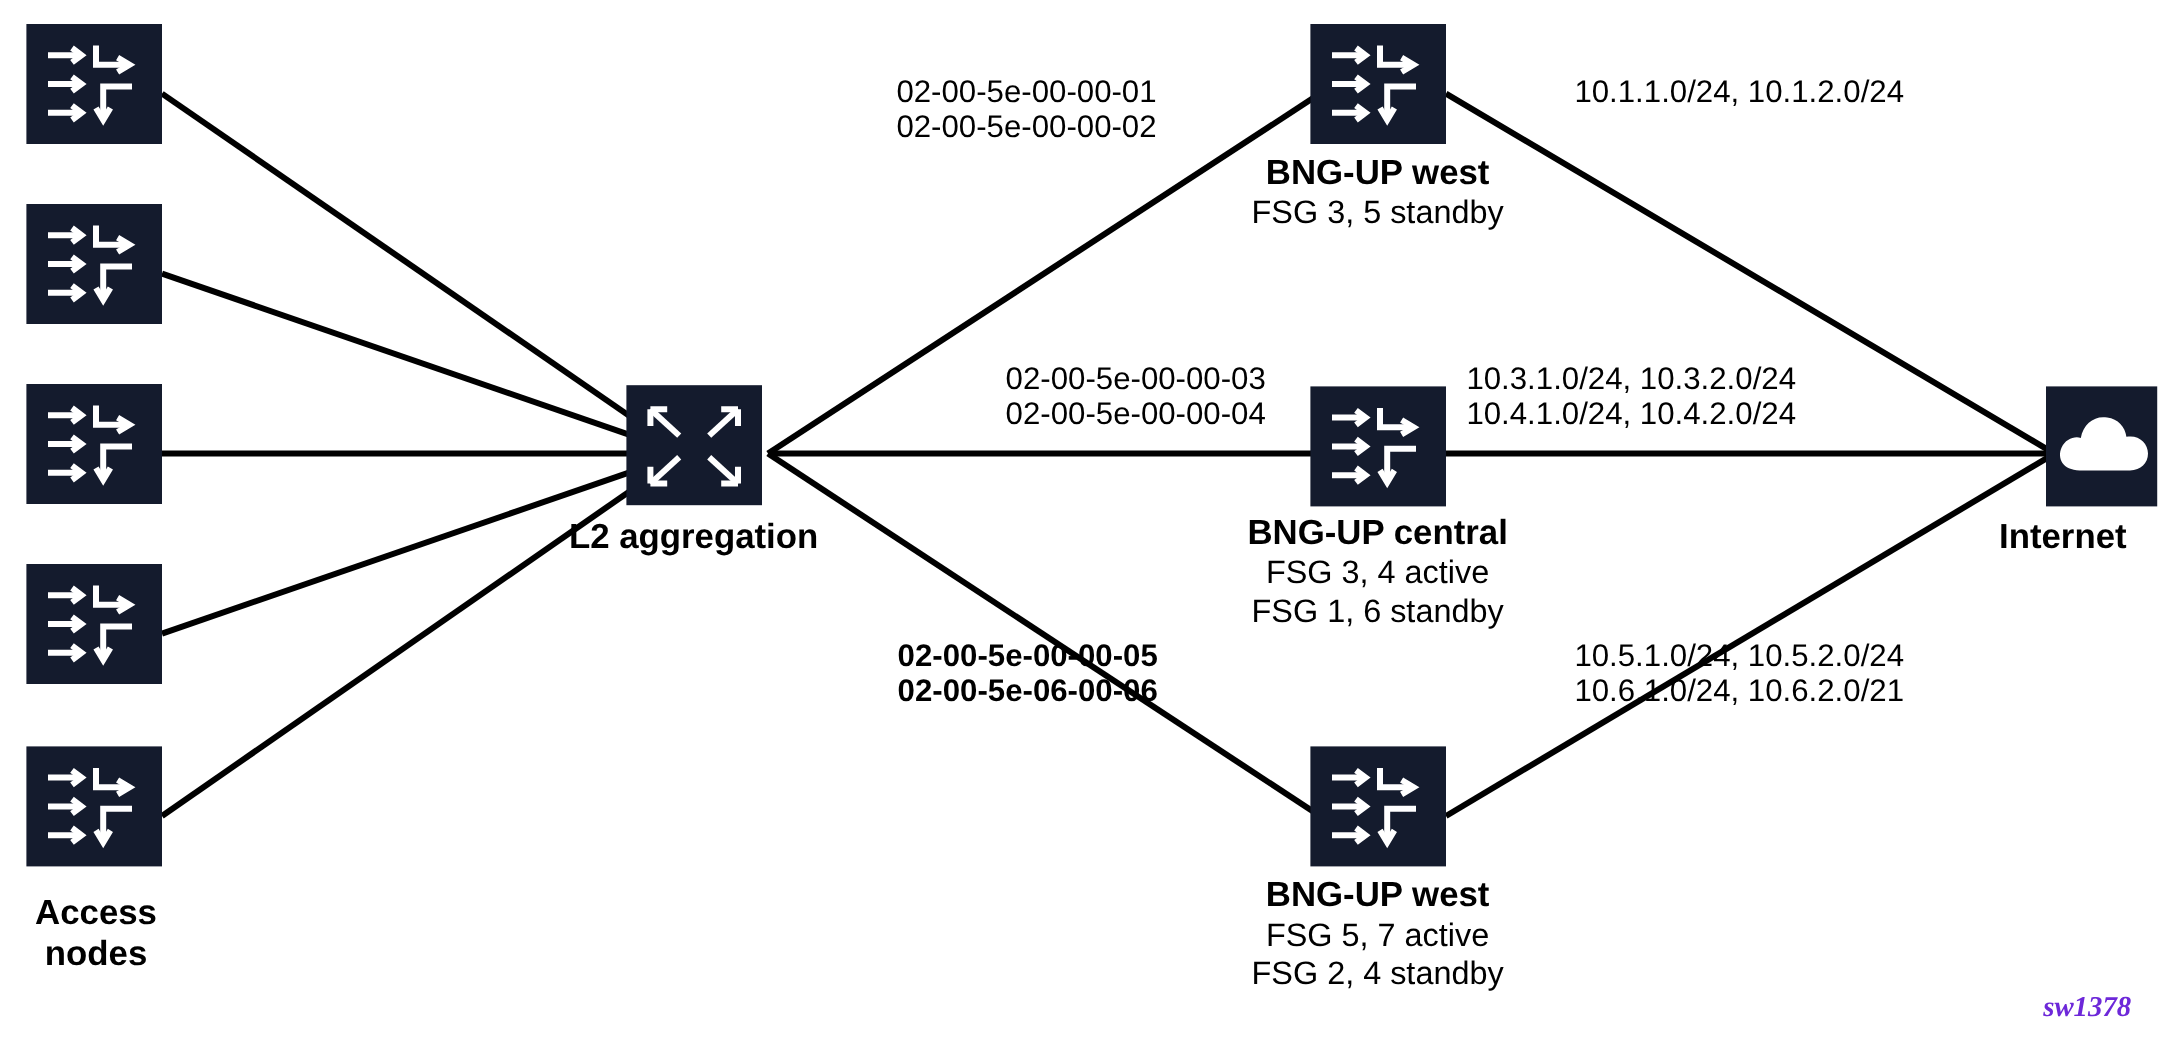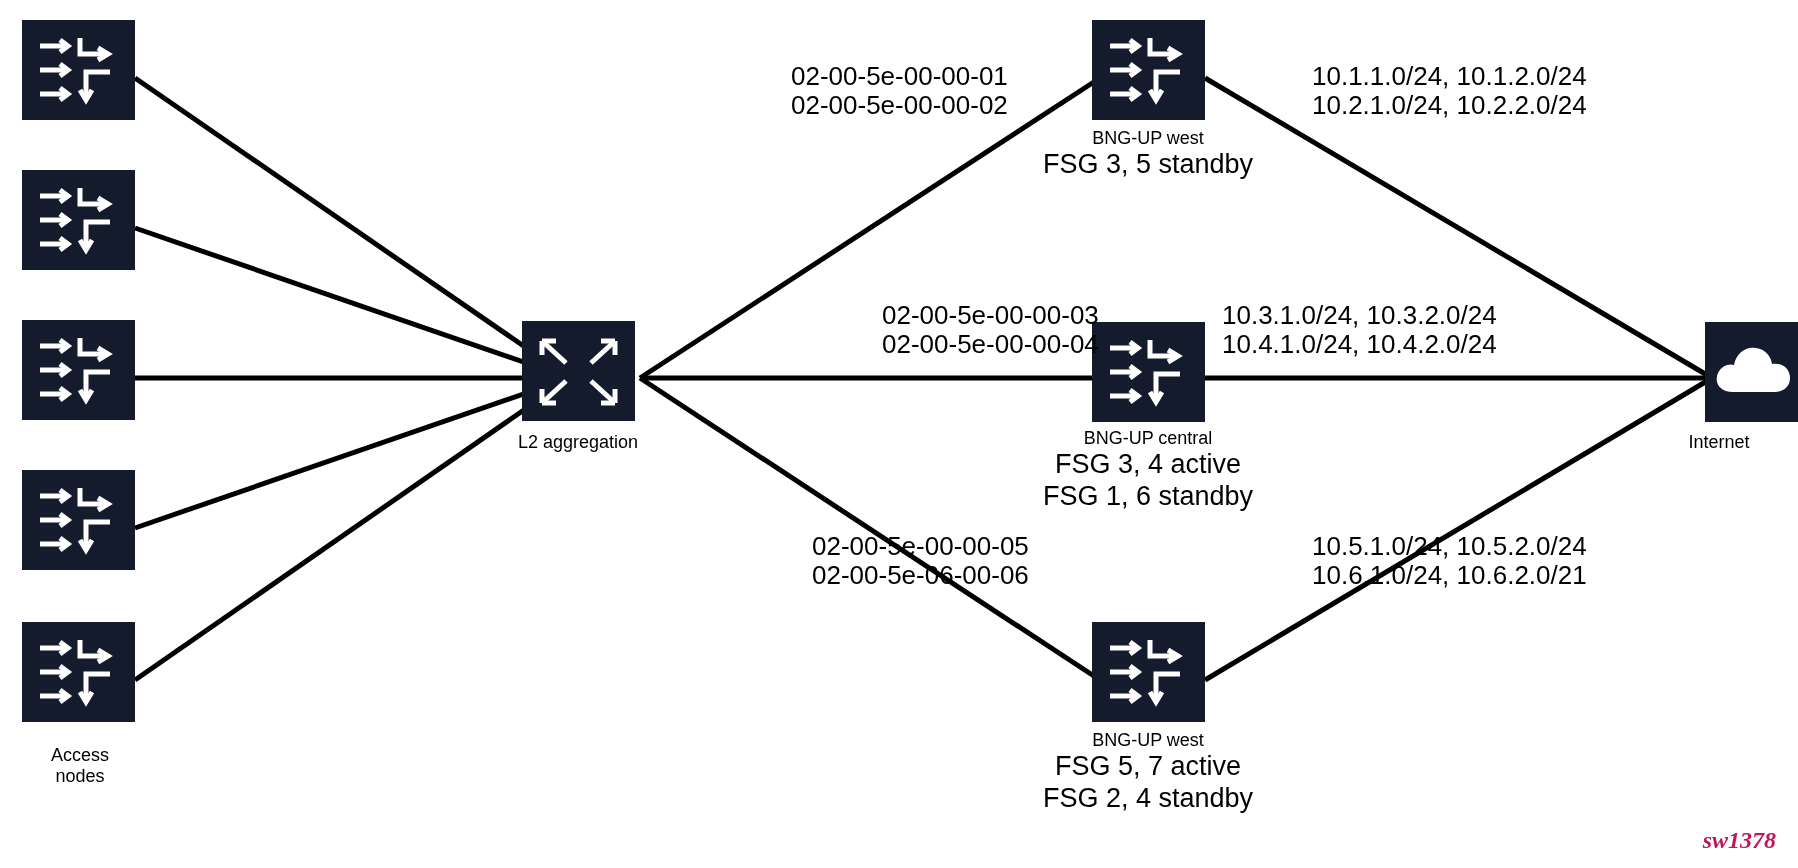--- a/index.html
+++ b/index.html
@@ -32,44 +32,44 @@
   }
   .node svg { display: block; width: 100%; height: 100%; }
 
   .cap {
     position: absolute;
     text-align: center;
     line-height: 1.17;
     white-space: nowrap;
   }
   .cap .t-bold {
-    font-weight: normal;
-    font-size: 18px;
+    font-weight: bold;
+    font-size: 29px;
   }
   .cap .t-reg {
     font-weight: normal;
     font-size: 27px;
   }
   .edge-label {
     position: absolute;
     font-size: 26px;
     line-height: 1.13;
     white-space: nowrap;
   }
   .edge-label.right { text-align: right; }
-  .edge-label.left  { text-align: left; margin-left: 44px; }
+  .edge-label.left  { text-align: left; }
   .watermark {
     position: absolute;
     right: 22px;
     bottom: 14px;
     font-family: "Liberation Serif", serif;
     font-style: italic;
     font-weight: bold;
     font-size: 24px;
-    color: #be185d;
+    color: #6d28d9;
   }
 </style>
 </head>
 <body>
 
 <div id="canvas">
 
   <svg id="links" viewBox="0 0 1798 868">
     <g stroke="#000000" stroke-width="5" fill="none" stroke-linecap="butt">
 
@@ -236,21 +236,20 @@
     <div class="t-reg">FSG 3, 5 standby</div>
   </div>
 
   <div class="edge-label left" style="left:747px; top:62px;">
     <div>02-00-5e-00-00-01</div>
     <div>02-00-5e-00-00-02</div>
   </div>
 
   <div class="edge-label right" style="left:1312px; top:62px;">
     <div>10.1.1.0/24, 10.1.2.0/24</div>
-    <div>10.2.1.0/24, 10.2.2.0/24</div>
   </div>
 
   <div class="node" style="left:1092px; top:322px; width:113px; height:100px;">
     <span>
       <svg viewBox="0 0 113 100" aria-hidden="true">
         <g stroke="#ffffff" stroke-width="5" fill="none" stroke-linecap="butt" stroke-linejoin="miter">
           <path d="M18 26 H44"></path>
             <path d="M18 50 H44"></path>
             <path d="M18 74 H44"></path>
           <path d="M38 20 L46 26 L38 32"></path>
@@ -297,21 +296,21 @@
         </g>
       </svg>
     </span>
   </div>
   <div class="cap" style="left:898px; top:730px; width:500px;">
     <div class="t-bold">BNG-UP west</div>
     <div class="t-reg">FSG 5, 7 active</div>
     <div class="t-reg">FSG 2, 4 standby</div>
   </div>
 
-  <div class="edge-label left" style="left:768px; top:532px;">
+  <div class="edge-label left" style="left:748px; top:532px;font-weight:bold;">
     <div>02-00-5e-00-00-05</div>
     <div>02-00-5e-06-00-06</div>
   </div>
 
   <div class="edge-label right" style="left:1312px; top:532px;">
     <div>10.5.1.0/24, 10.5.2.0/24</div>
     <div>10.6.1.0/24, 10.6.2.0/21</div>
   </div>
 
   <div class="node" style="left:1705px; top:322px; width:93px; height:100px;">

